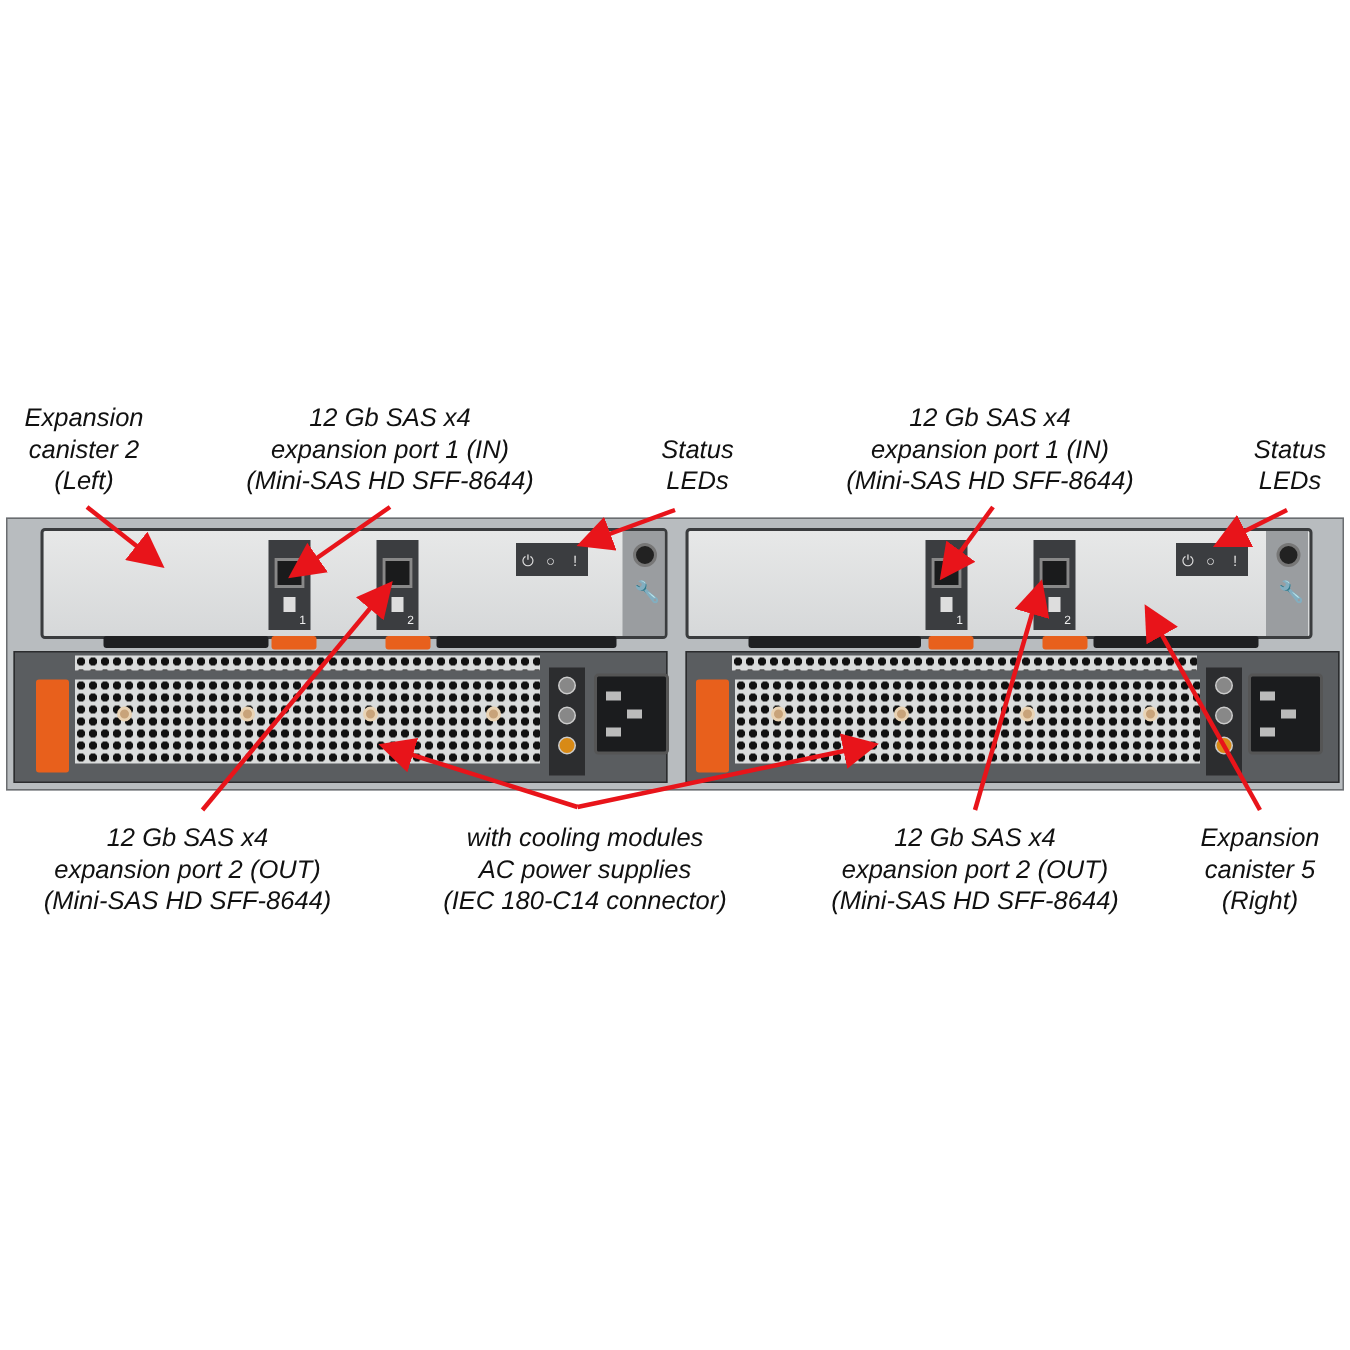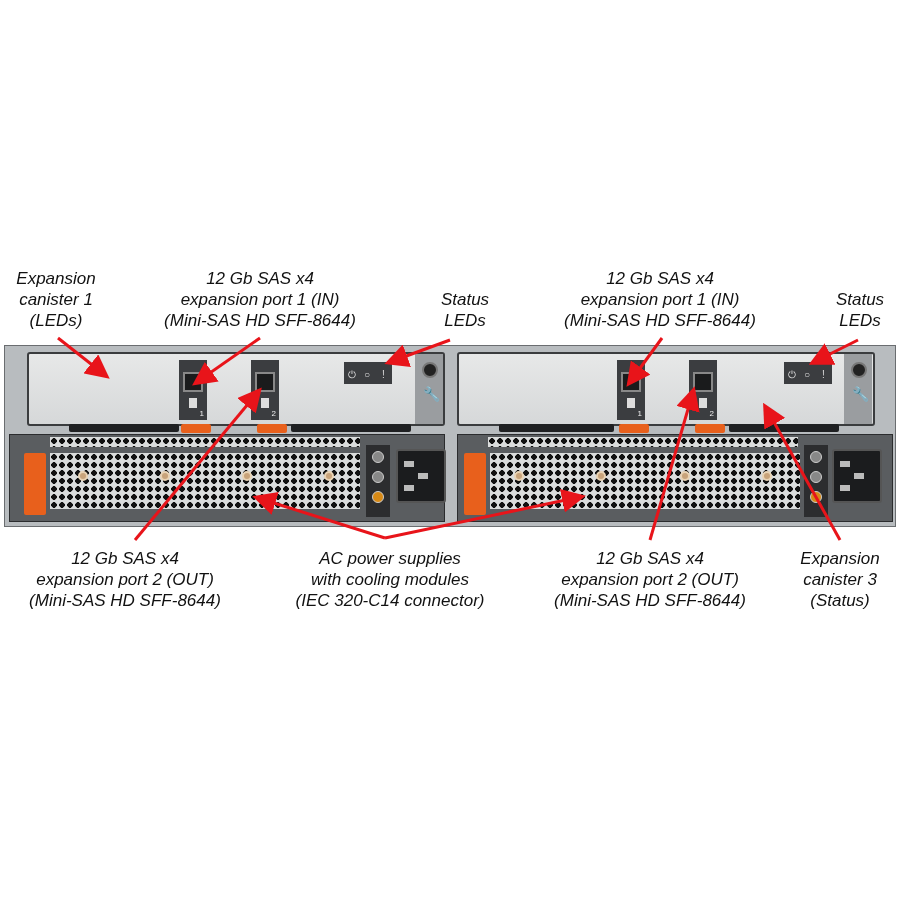--- a/index.html
+++ b/index.html
@@ -28,22 +28,22 @@
   .psu-led-col{position:absolute;width:24px;height:72px;background:#2c2d2f;}
   .psu-led{position:absolute;left:6px;width:10px;height:10px;border-radius:50%;background:#888;border:1px solid #ccc;}
   .psu-led.amber{background:#d88a16;}
   svg.arrows{position:absolute;left:0;top:0;}
 </style>
 </head>
 <body>
 
 <div class="label" style="left:8px;top:268px;width:96px;">
   <span>Expansion</span>
-  <span>canister 1</span>
-  <span>(LEDs)</span>
+  <span>canister 2</span>
+  <span>(Left)</span>
 </div>
 <div class="label" style="left:145px;top:268px;width:230px;">
   <span>12 Gb SAS x4</span>
   <span>expansion port 1 (IN)</span>
   <span>(Mini-SAS HD SFF-8644)</span>
 </div>
 <div class="label" style="left:425px;top:289px;width:80px;">
   <span>Status</span>
   <span>LEDs</span>
 </div>
@@ -151,33 +151,33 @@
     </div>
   </div>
 </div>
 
 <div class="label" style="left:5px;top:548px;width:240px;">
   <span>12 Gb SAS x4</span>
   <span>expansion port 2 (OUT)</span>
   <span>(Mini-SAS HD SFF-8644)</span>
 </div>
 <div class="label" style="left:270px;top:548px;width:240px;">
+  <span>with cooling modules</span>
   <span>AC power supplies</span>
-  <span>with cooling modules</span>
-  <span>(IEC 320-C14 connector)</span>
+  <span>(IEC 180-C14 connector)</span>
 </div>
 <div class="label" style="left:530px;top:548px;width:240px;">
   <span>12 Gb SAS x4</span>
   <span>expansion port 2 (OUT)</span>
   <span>(Mini-SAS HD SFF-8644)</span>
 </div>
 <div class="label" style="left:782px;top:548px;width:116px;">
   <span>Expansion</span>
-  <span>canister 3</span>
-  <span>(Status)</span>
+  <span>canister 5</span>
+  <span>(Right)</span>
 </div>
 
 <svg class="arrows" width="900" height="900">
   <defs>
     <marker id="ah" markerWidth="8" markerHeight="8" refX="6" refY="4" orient="auto" markerUnits="strokeWidth">
       <path d="M0,0 L8,4 L0,8 z" fill="#e8141a"></path>
     </marker>
   </defs>
   <g stroke="#e8141a" stroke-width="3" fill="none" marker-end="url(#ah)">
     <line x1="58" y1="338" x2="105" y2="375"></line>

